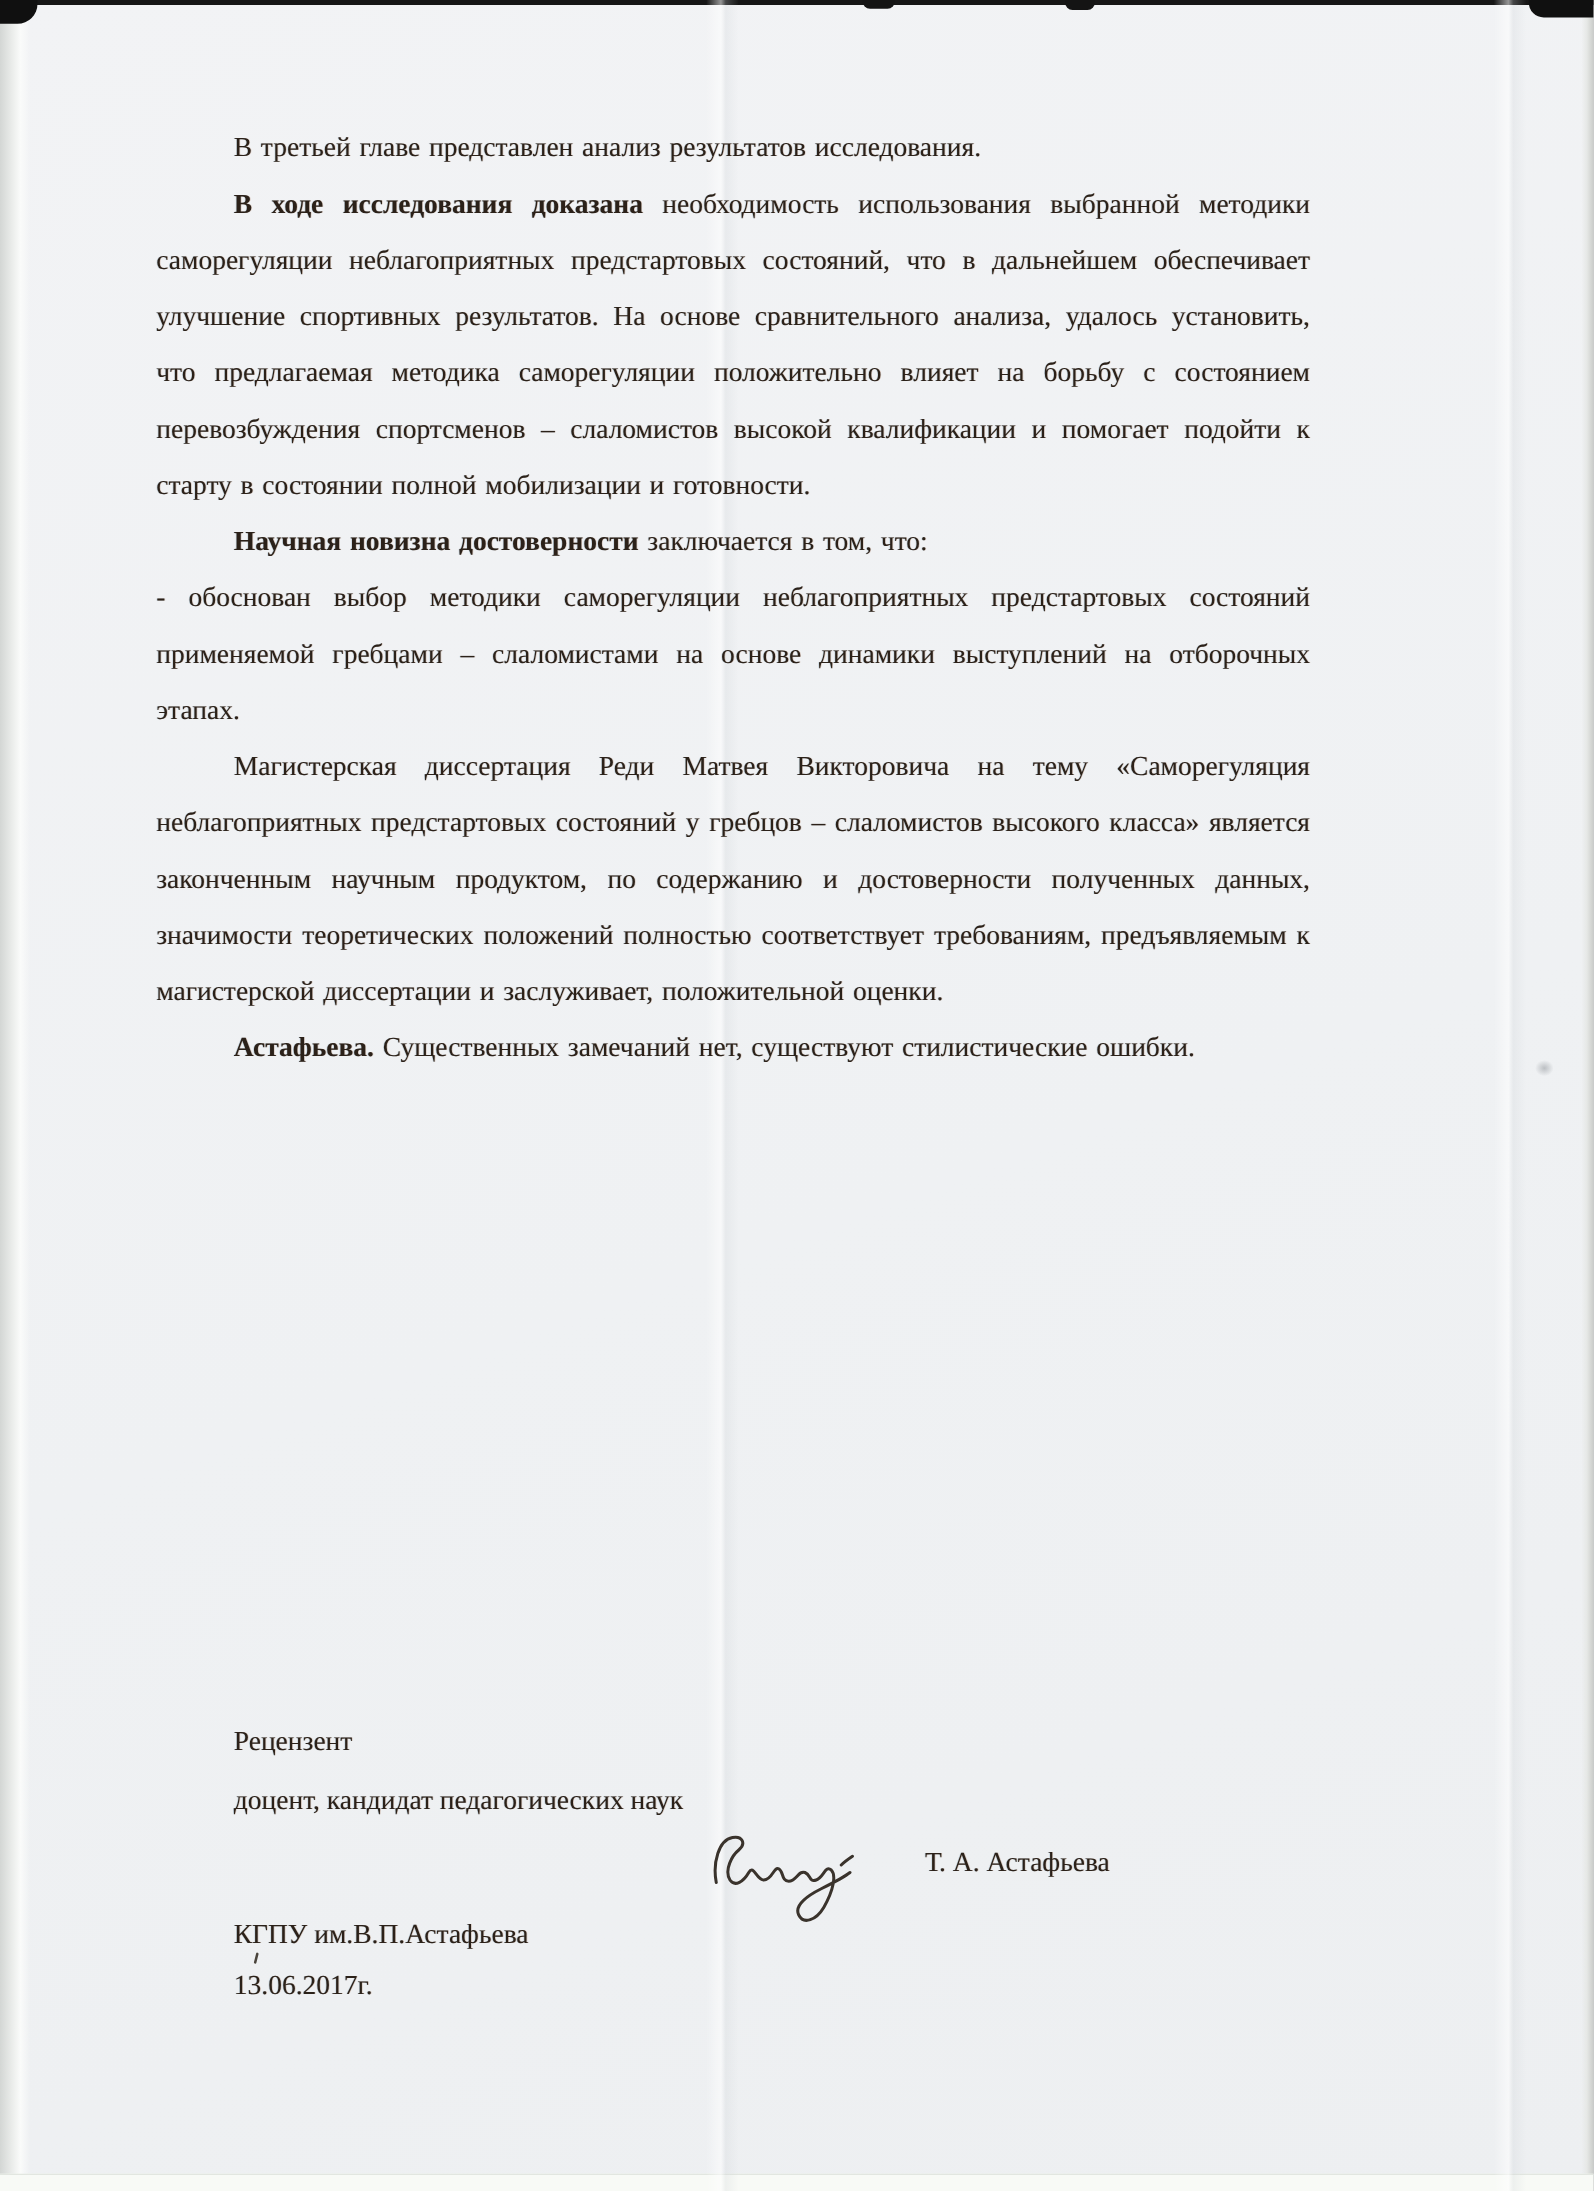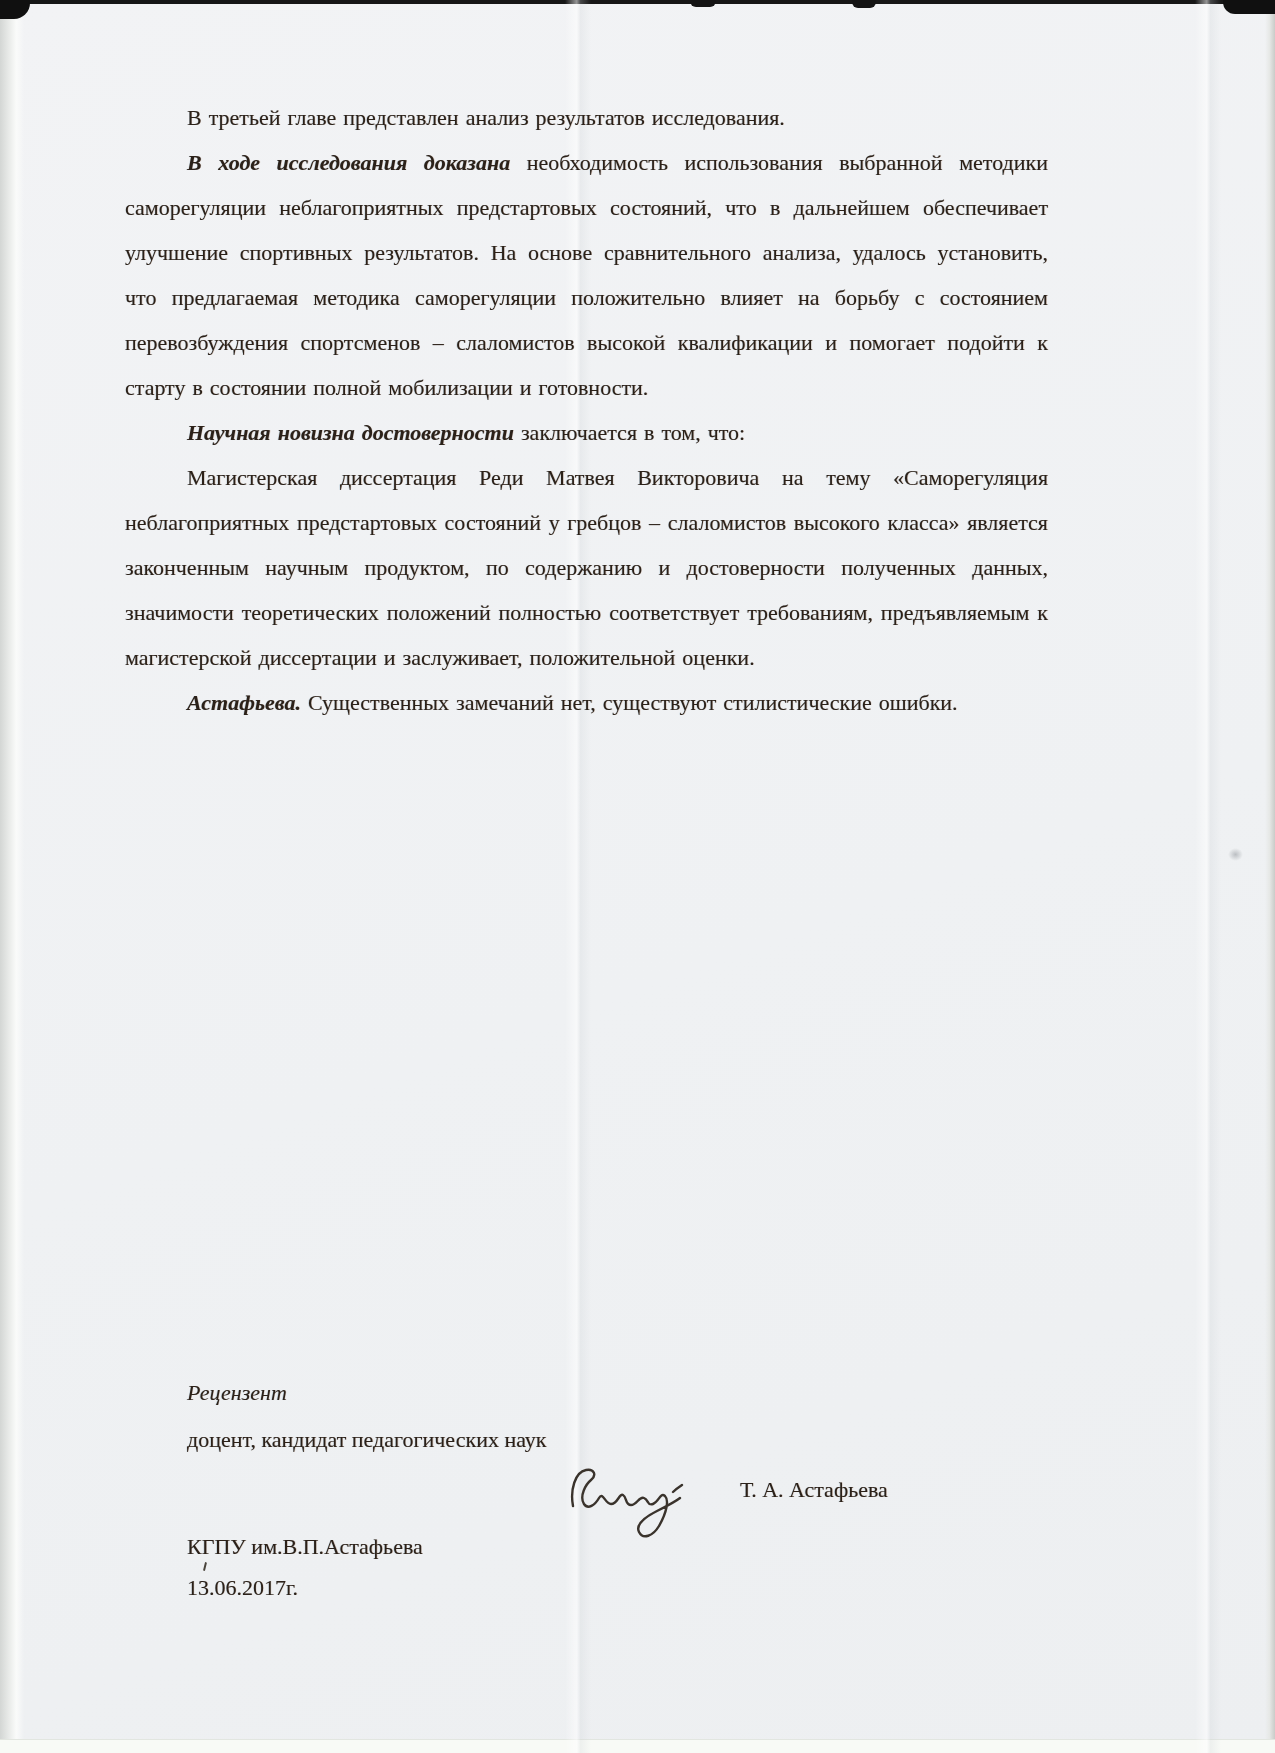--- a/index.html
+++ b/index.html
@@ -34,29 +34,29 @@
   
   .doc{
     position:absolute;left:125px;top:95px;width:923px;
     font-size:22px;line-height:45px;color:#2b2119;
     text-align:justify;
     word-spacing:1.5px;
     text-shadow:0.6px 0 0 rgba(130,60,15,0.22), -0.6px 0 0 rgba(0,80,120,0.18);
   }
   .para{margin:0;padding:0;}
   .para.indent{text-indent:62px;}
-  .lead{font-weight:bold;font-style:italic;}
+  .lead{font-weight:bold;}
 
   .closing{
     position:absolute;left:187px;top:1378px;width:900px;height:300px;
     font-size:22px;color:#2b2119;line-height:30px;
     text-shadow:0.6px 0 0 rgba(130,60,15,0.22), -0.6px 0 0 rgba(0,80,120,0.18);
   }
   .closing .row{position:absolute;left:0;white-space:nowrap;}
-  .row.label{top:0;font-style:italic;}
+  .row.label{top:0;}
   .row.degree{top:47px;font-family:Liberation Serif, serif;}
   .row.inst{top:114px;margin-top:40px;}
   .row.name{top:97px;left:553px;}
   .row.date{top:195px;text-align:right;}
   .signature{position:absolute;left:372px;top:82px;width:130px;height:92px;}
 </style>
 </head>
 <body>
 
 <div class="scan">
@@ -71,20 +71,21 @@
   <div class="nub-b"></div>
   <div class="crease c1"></div>
   <div class="crease c2"></div>
   <div class="smudge"></div>
   <div class="tick"></div>
 
   <div class="doc">
     <p class="para indent"><span>В третьей главе представлен анализ результатов исследования.</span></p>
     <p class="para indent"><span class="lead">В ходе исследования доказана</span><span> необходимость использования выбранной методики саморегуляции неблагоприятных предстартовых состояний, что в дальнейшем обеспечивает улучшение спортивных результатов. На основе сравнительного анализа, удалось установить, что предлагаемая методика саморегуляции положительно влияет на борьбу с состоянием перевозбуждения спортсменов – слаломистов высокой квалификации и помогает подойти к старту в состоянии полной мобилизации и готовности.</span></p>
     <p class="para indent"><span class="lead">Научная новизна достоверности</span><span> заключается в том, что:</span></p>
+    <p class="para"><span>- обоснован выбор методики саморегуляции неблагоприятных предстартовых состояний применяемой гребцами – слаломистами на основе динамики выступлений на отборочных этапах.</span></p>
     <p class="para indent"><span>Магистерская диссертация Реди Матвея Викторовича на тему «Саморегуляция неблагоприятных предстартовых состояний у гребцов – слаломистов высокого класса» является законченным научным продуктом, по содержанию и достоверности полученных данных, значимости теоретических положений полностью соответствует требованиям, предъявляемым к магистерской диссертации и заслуживает, положительной оценки.</span></p>
     <p class="para indent"><span class="lead">Астафьева.</span><span> Существенных замечаний нет, существуют стилистические ошибки.</span></p>
   </div>
 
   <div class="closing">
     <div class="row label">Рецензент</div>
     <div class="row degree">доцент, кандидат педагогических наук</div>
     <div class="row inst">КГПУ им.В.П.Астафьева</div>
     <svg class="signature" viewBox="0 0 130 92" fill="none">
       <path d="M14 46 C11 30 16 12 27 10 C35 8.5 38 15 32 20 C27 24 20 36 25 44 C29 50 36 45 40 38 C44 31 46 44 52 44 C59 44 60 33 64 35 C68 37 66 45 72 45 C78 45 80 36 85 38 C90 40 88 46 94 44 C100 42 101 32 106 36 C110 40 108 52 100 66 C94 76 84 80 80 72 C76 64 88 56 98 51 C108 46 116 42 121 38 M114 32 C117 29 120 27 123 25" stroke="#3a332c" stroke-width="2.4" stroke-linecap="round" stroke-linejoin="round"></path>

